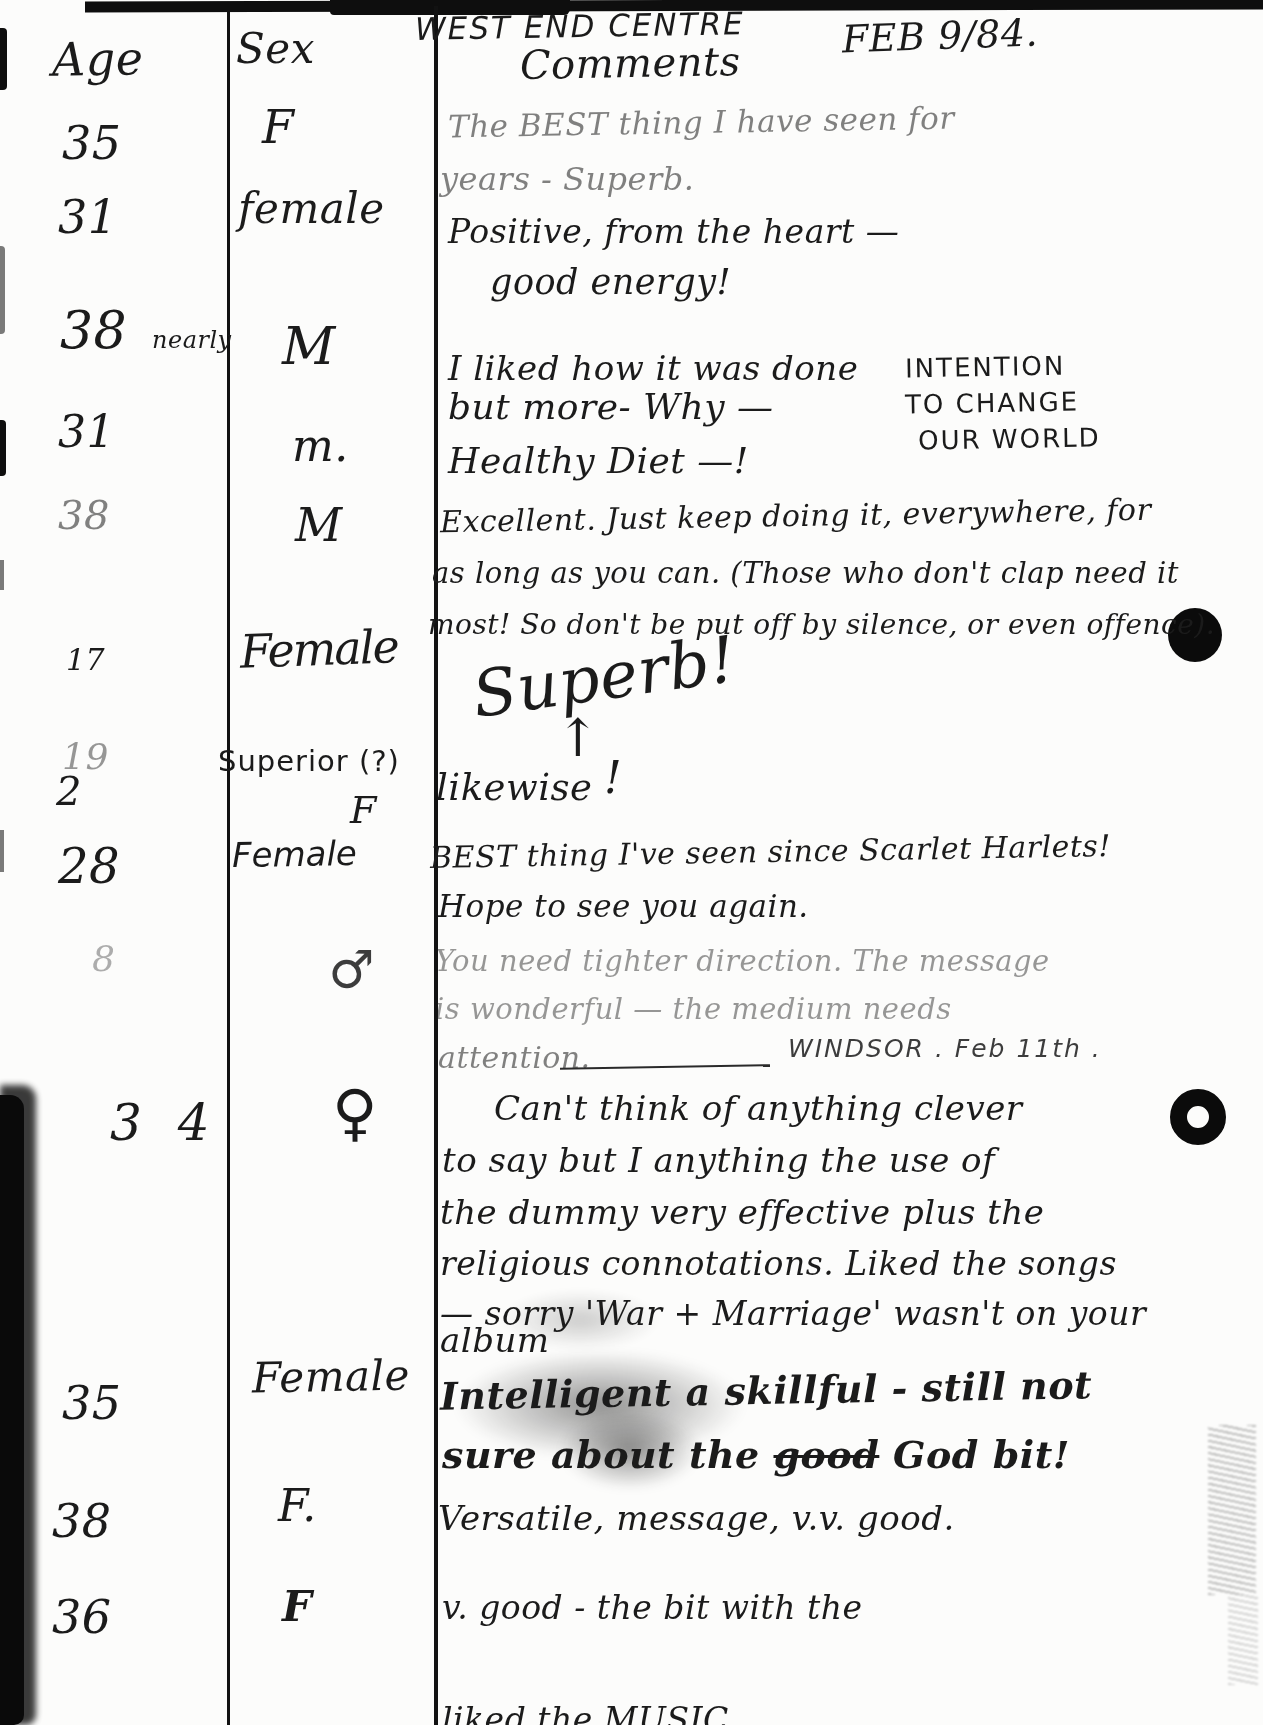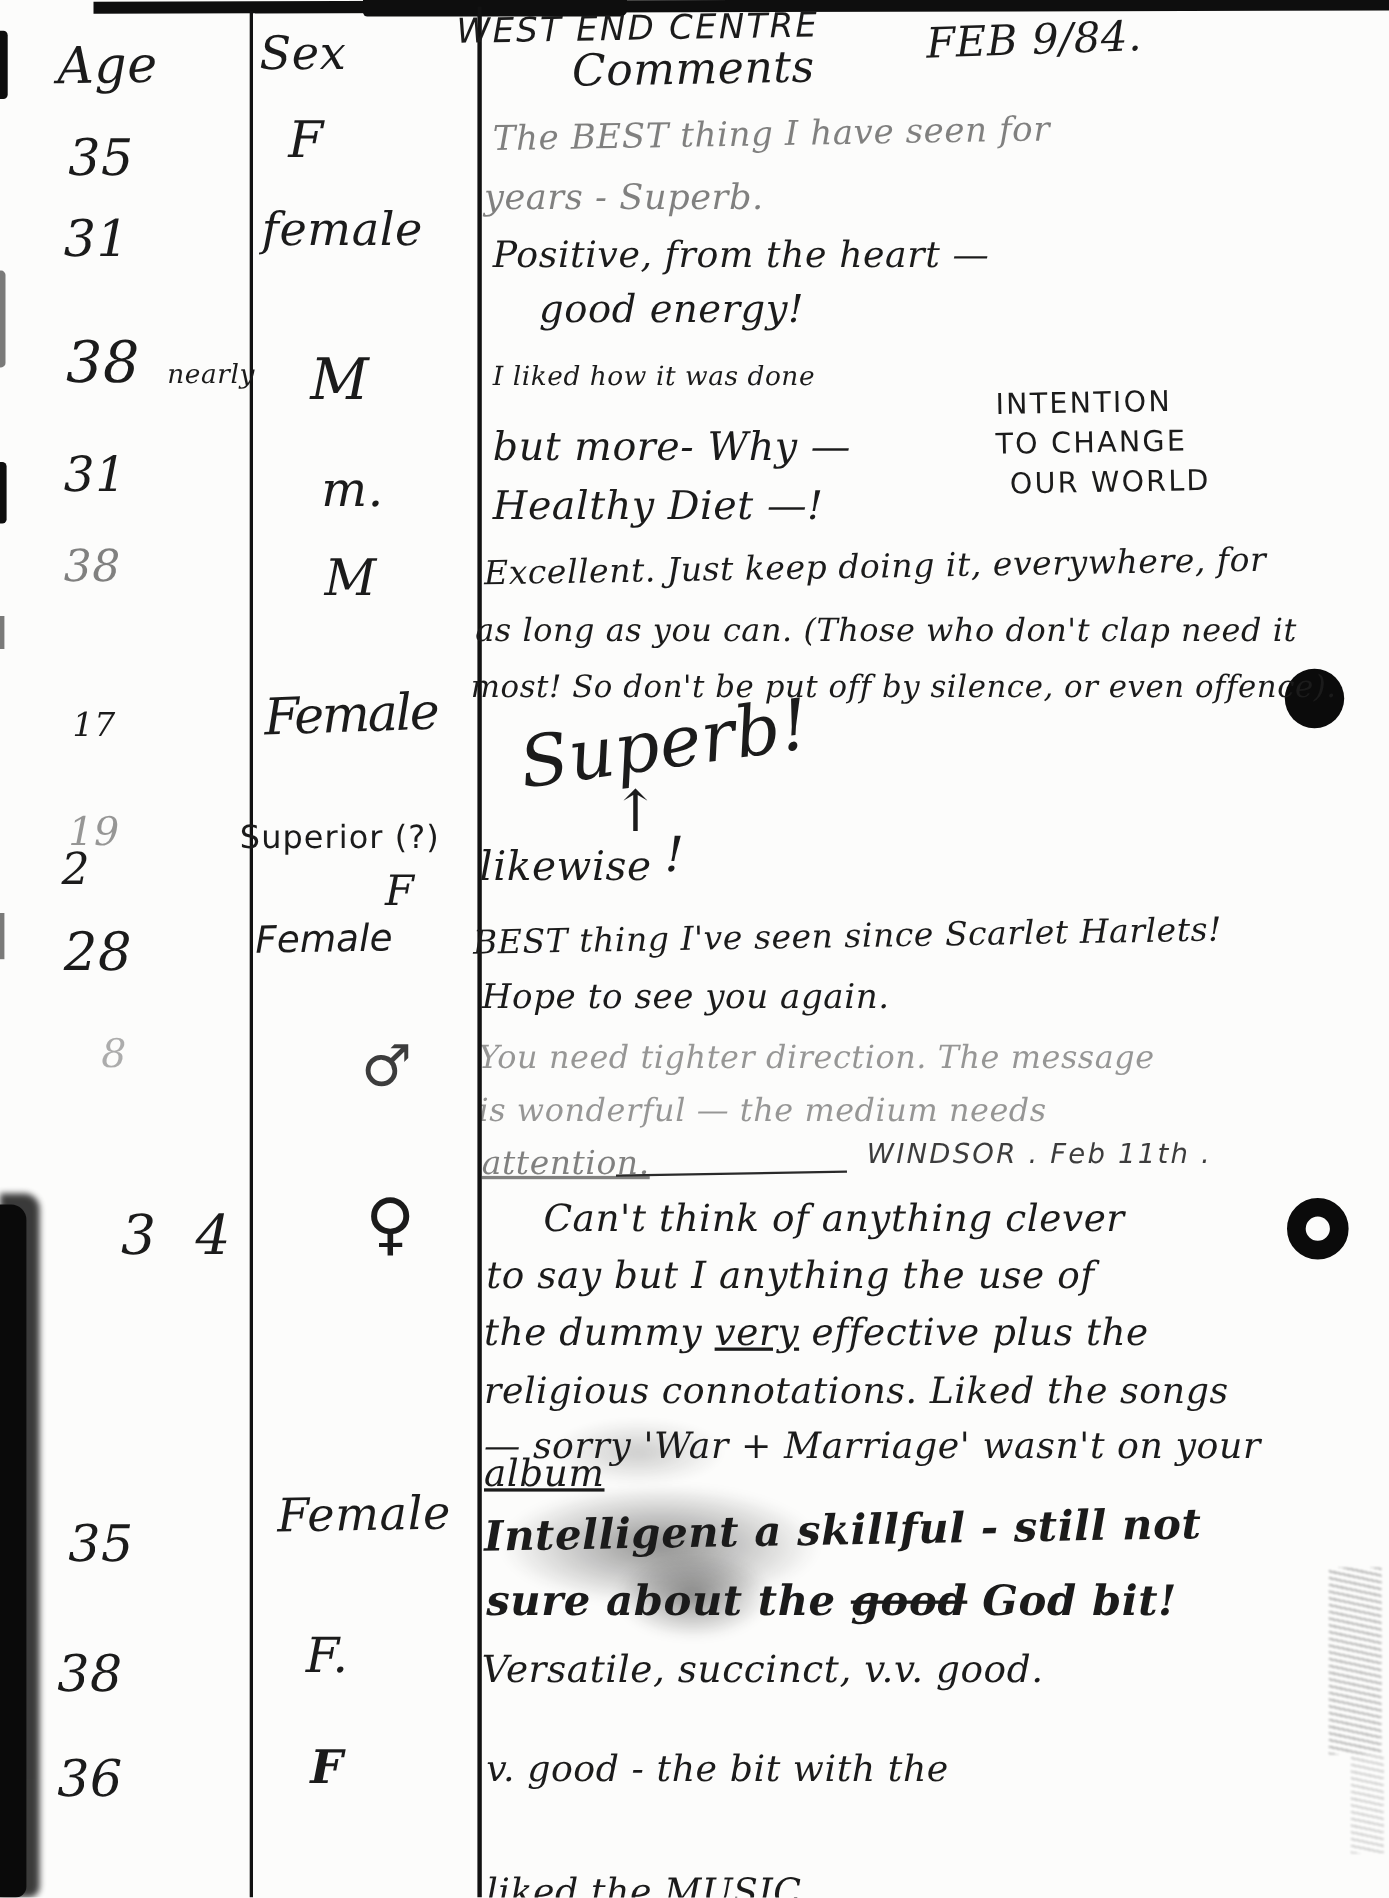--- a/index.html
+++ b/index.html
@@ -22,21 +22,21 @@
     font-family:"DejaVu Sans", sans-serif;
     letter-spacing:2px;
   }
   .faint55{opacity:.55}
   .faint45{opacity:.45}
   .faint35{opacity:.35}
   .r-2{transform:rotate(-2deg)}
   .r-1{transform:rotate(-1deg)}
   .vline{position:absolute;background:#121212;}
   .mark{position:absolute;background:#0e0e0e;}
-  .underln{text-decoration:underline;}
+  .underln{}
   .strike{text-decoration:line-through;text-decoration-thickness:3px;}
   .punch-filled{
     position:absolute;width:54px;height:54px;border-radius:50%;
     background:#0b0b0b;
   }
   .punch-ring{
     position:absolute;width:56px;height:56px;border-radius:50%;
     border:17px solid #0b0b0b;background:transparent;box-sizing:border-box;
   }
   .smudge{
@@ -96,21 +96,21 @@
 <div class="hw faint55" style="left:440px;top:160px;font-size:32px;">years - Superb.</div>
 
 <div class="hw" style="left:58px;top:190px;font-size:46px;">31</div>
 <div class="hw" style="left:238px;top:184px;font-size:42px;">female</div>
 <div class="hw" style="left:448px;top:212px;font-size:33px;">Positive, from the heart  —</div>
 <div class="hw" style="left:490px;top:262px;font-size:35px;">good energy!</div>
 
 <div class="hw" style="left:60px;top:300px;font-size:52px;">38</div>
 <div class="hw" style="left:152px;top:326px;font-size:24px;">nearly</div>
 <div class="hw" style="left:282px;top:316px;font-size:52px;">M</div>
-<div class="hw" style="left:448px;top:328px;font-size:24px;">I liked how it was done</div>
+<div class="hw" style="left:448px;top:348px;font-size:34px;">I liked how it was done</div>
 <div class="hw" style="left:448px;top:386px;font-size:36px;">but more- Why —</div>
 <div class="hw" style="left:448px;top:440px;font-size:36px;">Healthy Diet —!</div>
 <div class="hp r-1" style="left:905px;top:352px;font-size:26px;">INTENTION</div>
 <div class="hp r-1" style="left:905px;top:388px;font-size:26px;">TO CHANGE</div>
 <div class="hp r-1" style="left:918px;top:424px;font-size:26px;">OUR WORLD</div>
 
 <div class="hw" style="left:58px;top:406px;font-size:44px;">31</div>
 <div class="hw" style="left:292px;top:420px;font-size:44px;">m.</div>
 
 <div class="hw faint55" style="left:58px;top:492px;font-size:40px;">38</div>
@@ -158,19 +158,19 @@
 
 <div class="hw" style="left:62px;top:1376px;font-size:46px;">35</div>
 <div class="hw r-1" style="left:252px;top:1352px;font-size:42px;">Female</div>
 <div class="hw r-1" style="left:440px;top:1368px;font-size:38px;font-weight:600;">Intelligent a skillful - still not</div>
 <div class="hw" style="left:442px;top:1432px;font-size:38px;font-weight:600;">
   <span>sure about the </span><span class="strike">good</span><span> God bit!</span>
 </div>
 
 <div class="hw" style="left:52px;top:1494px;font-size:46px;">38</div>
 <div class="hw" style="left:278px;top:1480px;font-size:44px;">F.</div>
-<div class="hw" style="left:438px;top:1498px;font-size:34px;">Versatile, succinct, v.v. good.</div>
+<div class="hw" style="left:438px;top:1498px;font-size:34px;">Versatile, message, v.v. good.</div>
 
 <div class="hw" style="left:52px;top:1590px;font-size:46px;">36</div>
 <div class="hw" style="left:282px;top:1582px;font-size:42px;font-weight:bold;">F</div>
 <div class="hw" style="left:442px;top:1588px;font-size:33px;">v. good  -  the bit with the</div>
 <div class="hw" style="left:442px;top:1724px;font-size:33px;">two Harrys especially chilling. I</div>
 <div class="hw" style="left:442px;top:1700px;font-size:33px;">liked the MUSIC</div>
 
 </body></html>

